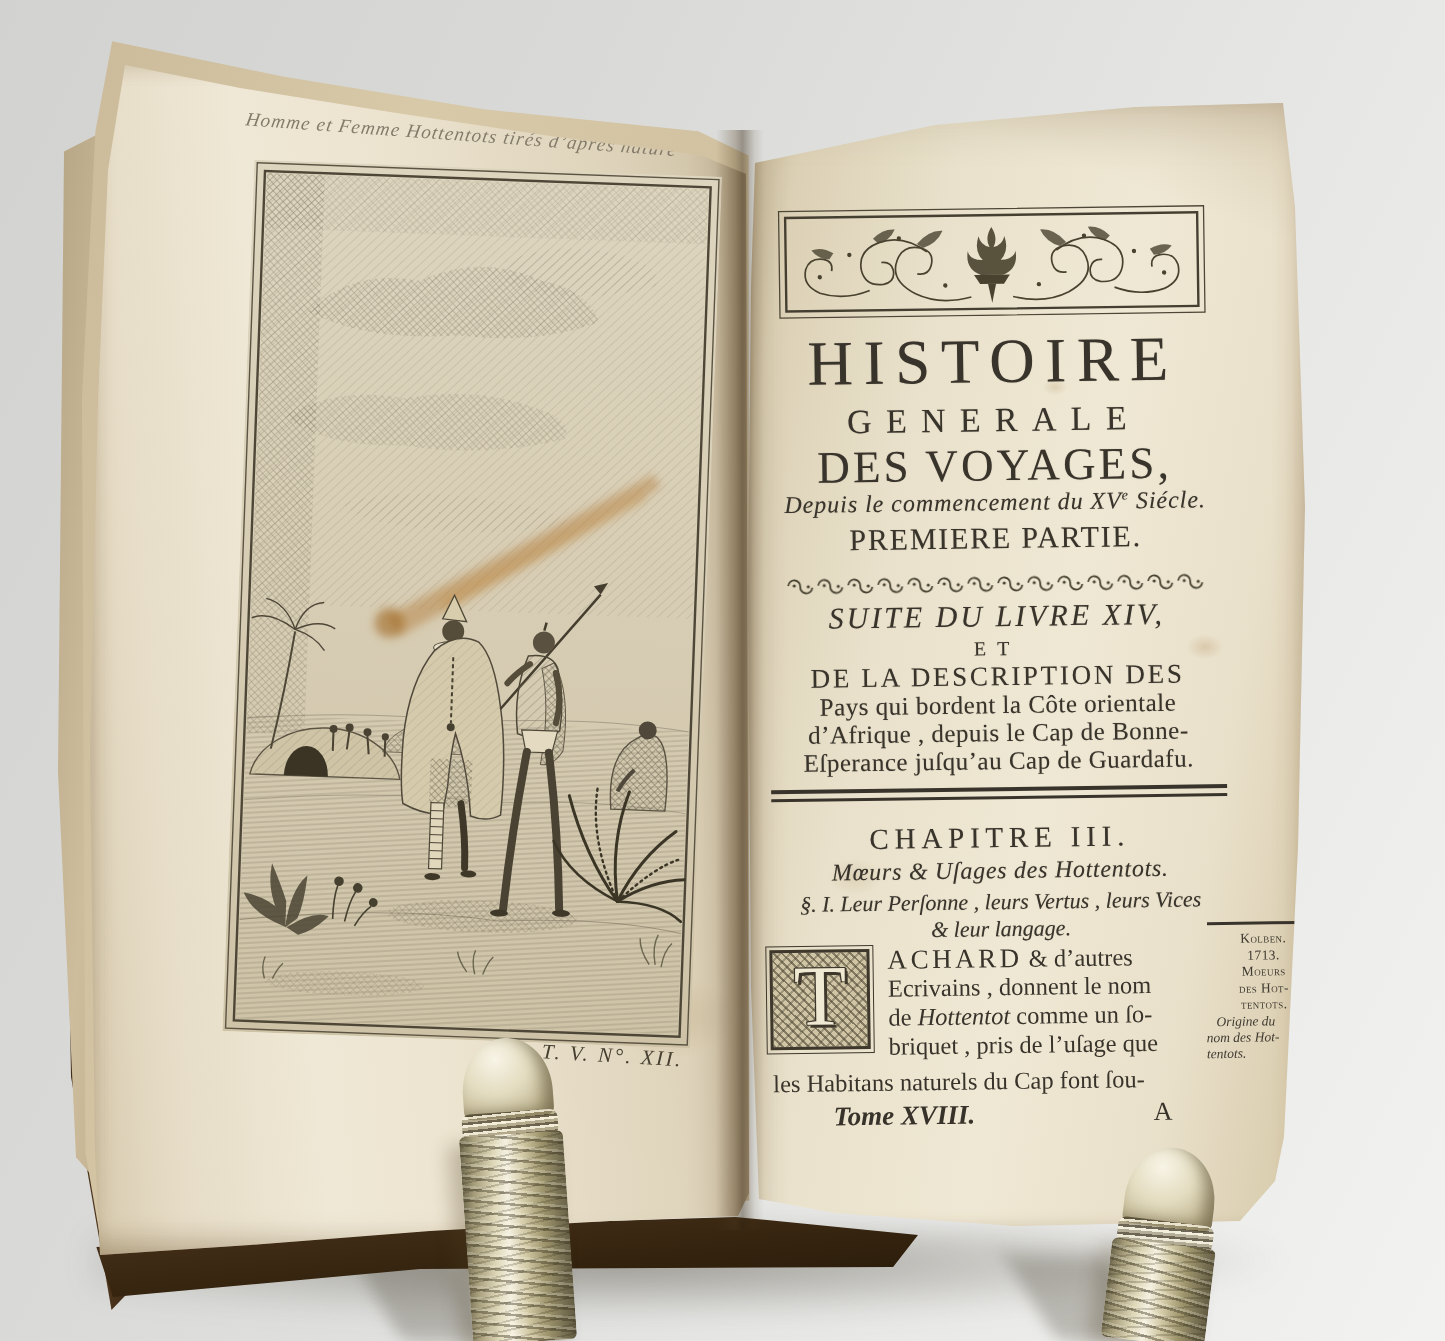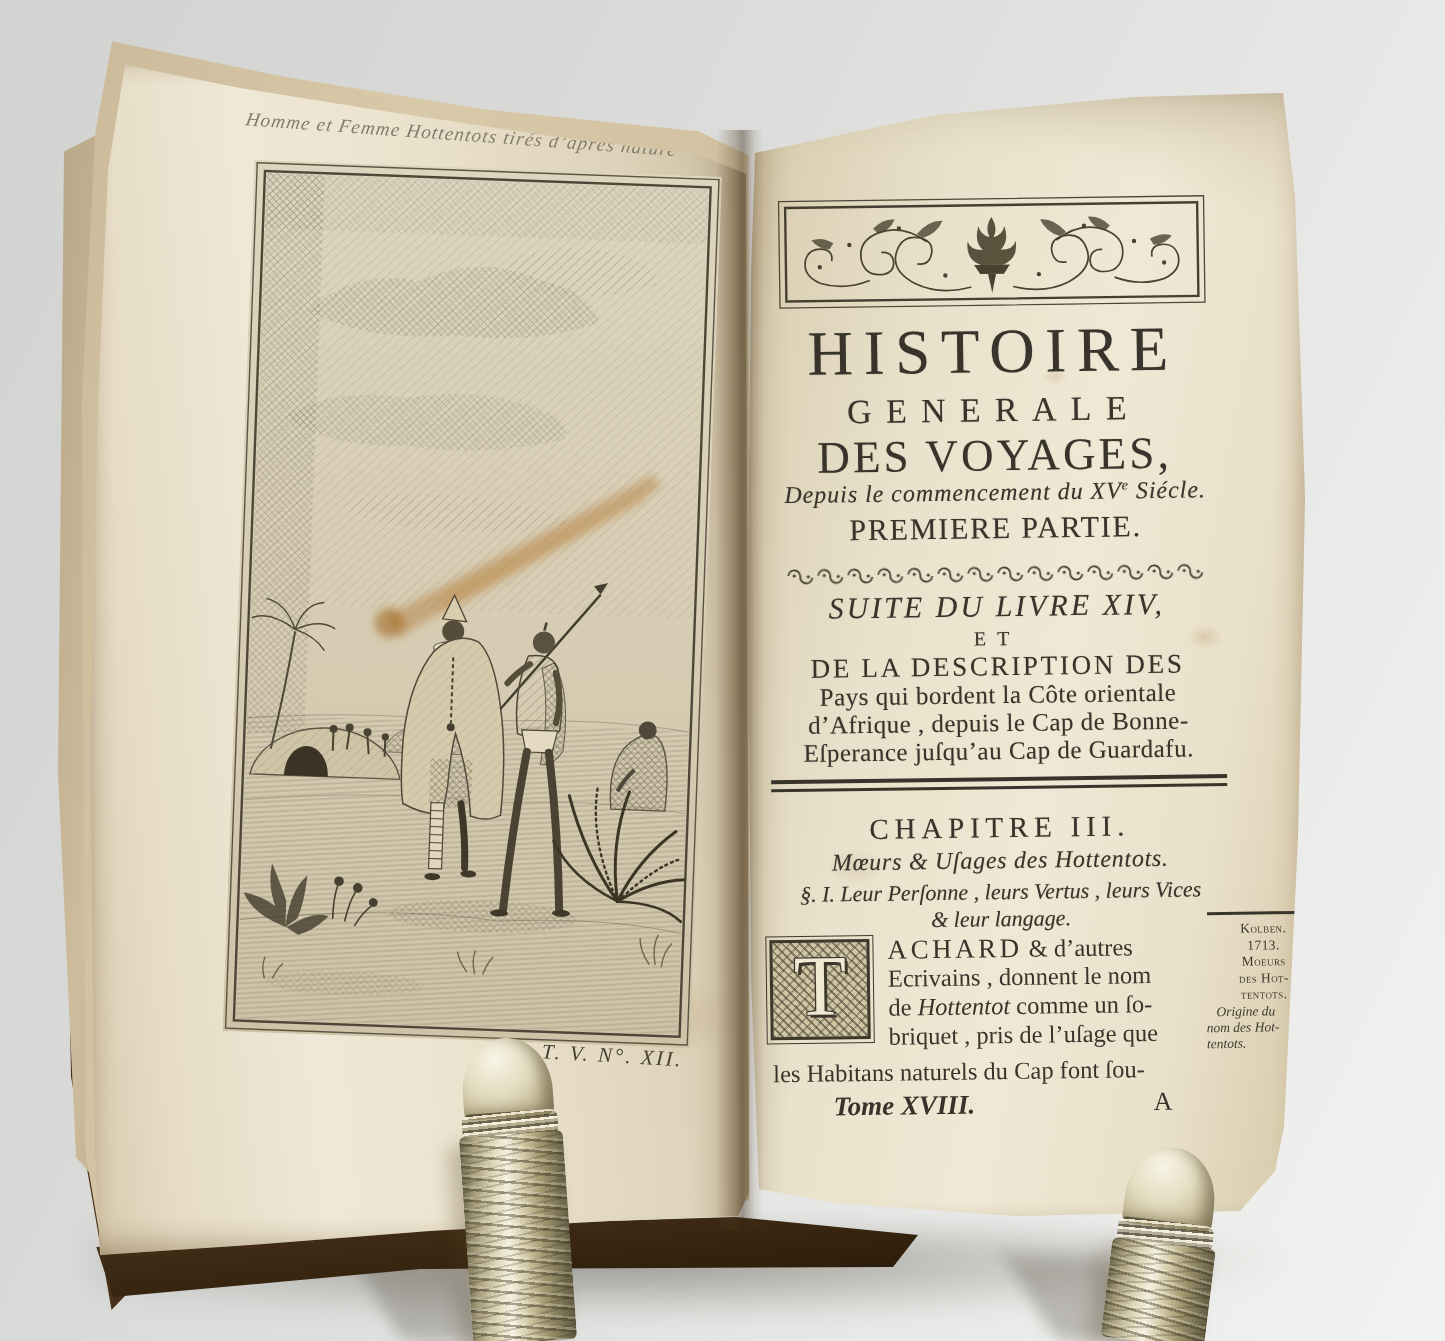--- a/index.html
+++ b/index.html
@@ -36,21 +36,21 @@
       linear-gradient(265deg,#c8ba9d 0%,#ddd2b9 18%,#ece3cf 48%,#efe8d6 68%,#e6dcc6 88%,#d6c9ad 100%);
     box-shadow:inset -26px 0 34px rgba(90,66,34,.32), inset 0 -18px 26px rgba(120,90,50,.25), inset 0 14px 22px rgba(130,100,60,.22);}
   .page-left-inner{position:absolute;inset:0;transform:rotate(2.1deg);transform-origin:330px 560px;}
   .handwritten{position:absolute;left:138px;top:74px;width:520px;font-style:italic;
     font-size:19px;letter-spacing:1.2px;color:#837b69;transform:rotate(2deg) skewX(-6deg);white-space:nowrap;}
   .plate{position:absolute;left:148px;top:116px;width:468px;height:872px;}
   .plate svg{display:block;width:100%;height:100%;}
   .plate-caption{position:absolute;left:468px;top:986px;font-style:italic;font-size:21px;
     letter-spacing:2.5px;color:#474031;transform:rotate(1.2deg);white-space:nowrap;}
   
-  .page-right{left:735px;top:77px;width:580px;height:1160px;
+  .page-right{left:735px;top:87px;width:580px;height:1160px;
     clip-path:polygon(20px 76px,200px 38px,400px 20px,548px 16px,560px 120px,570px 420px,563px 760px,549px 1050px,540px 1094px,505px 1134px,280px 1139px,100px 1126px,24px 1112px,16px 900px,13px 500px,16px 200px);
     background:
       radial-gradient(26px 18px at 470px 560px,rgba(150,100,40,.20),transparent 70%),
       radial-gradient(40px 26px at 120px 790px,rgba(140,95,40,.12),transparent 70%),
       radial-gradient(18px 12px at 320px 300px,rgba(150,100,40,.16),transparent 70%),
       linear-gradient(200deg,rgba(140,110,70,.18) 0%,transparent 12%),
       linear-gradient(100deg,#c3b391 0%,#dcd1b6 10%,#e9e1cb 30%,#efe8d4 55%,#e9e0ca 78%,#d8cbac 96%,#c4b392 100%);
     box-shadow:inset 22px 0 30px rgba(95,70,38,.30), inset -16px 0 26px rgba(130,95,50,.28), inset 0 -14px 22px rgba(125,95,55,.28), inset 0 40px 40px rgba(135,110,75,.18);}
   .page-right-inner{position:absolute;inset:0;transform:rotate(-0.8deg);transform-origin:270px 120px;}
   .text-col{position:absolute;left:18px;top:0;width:476px;}

